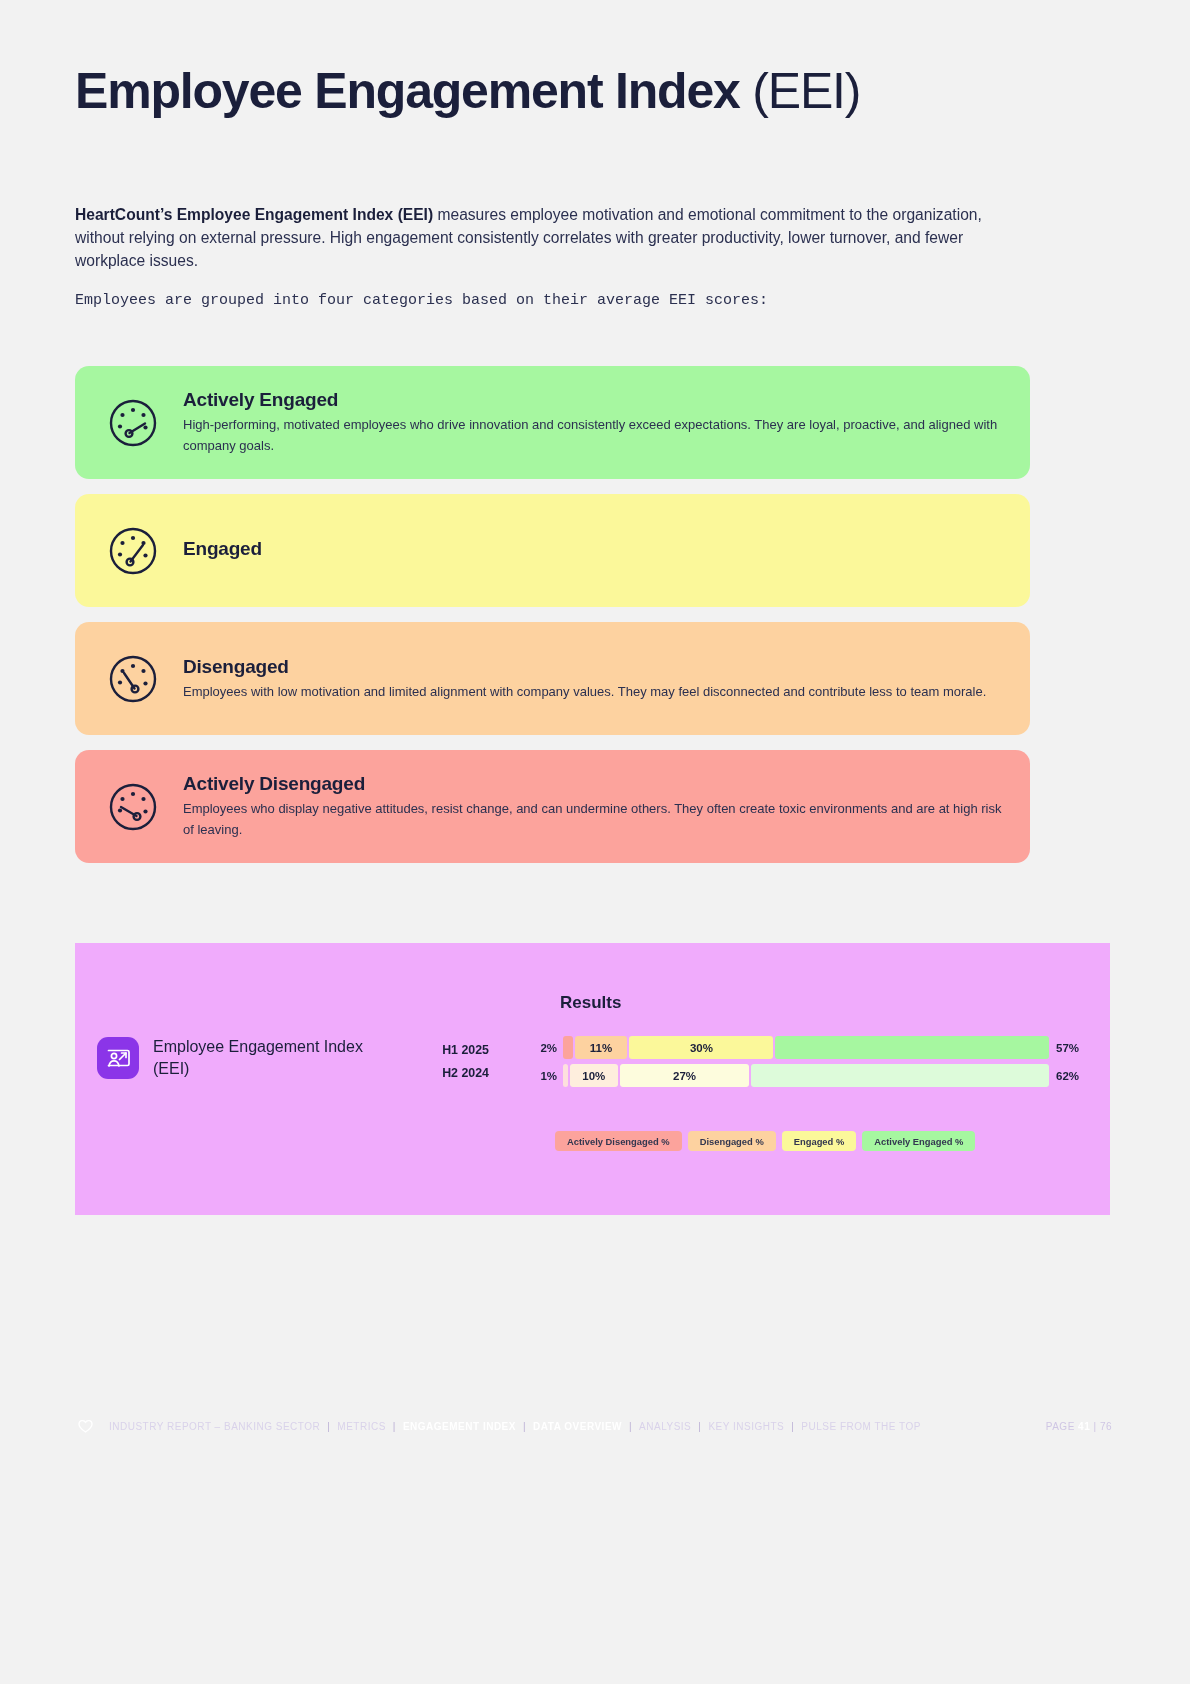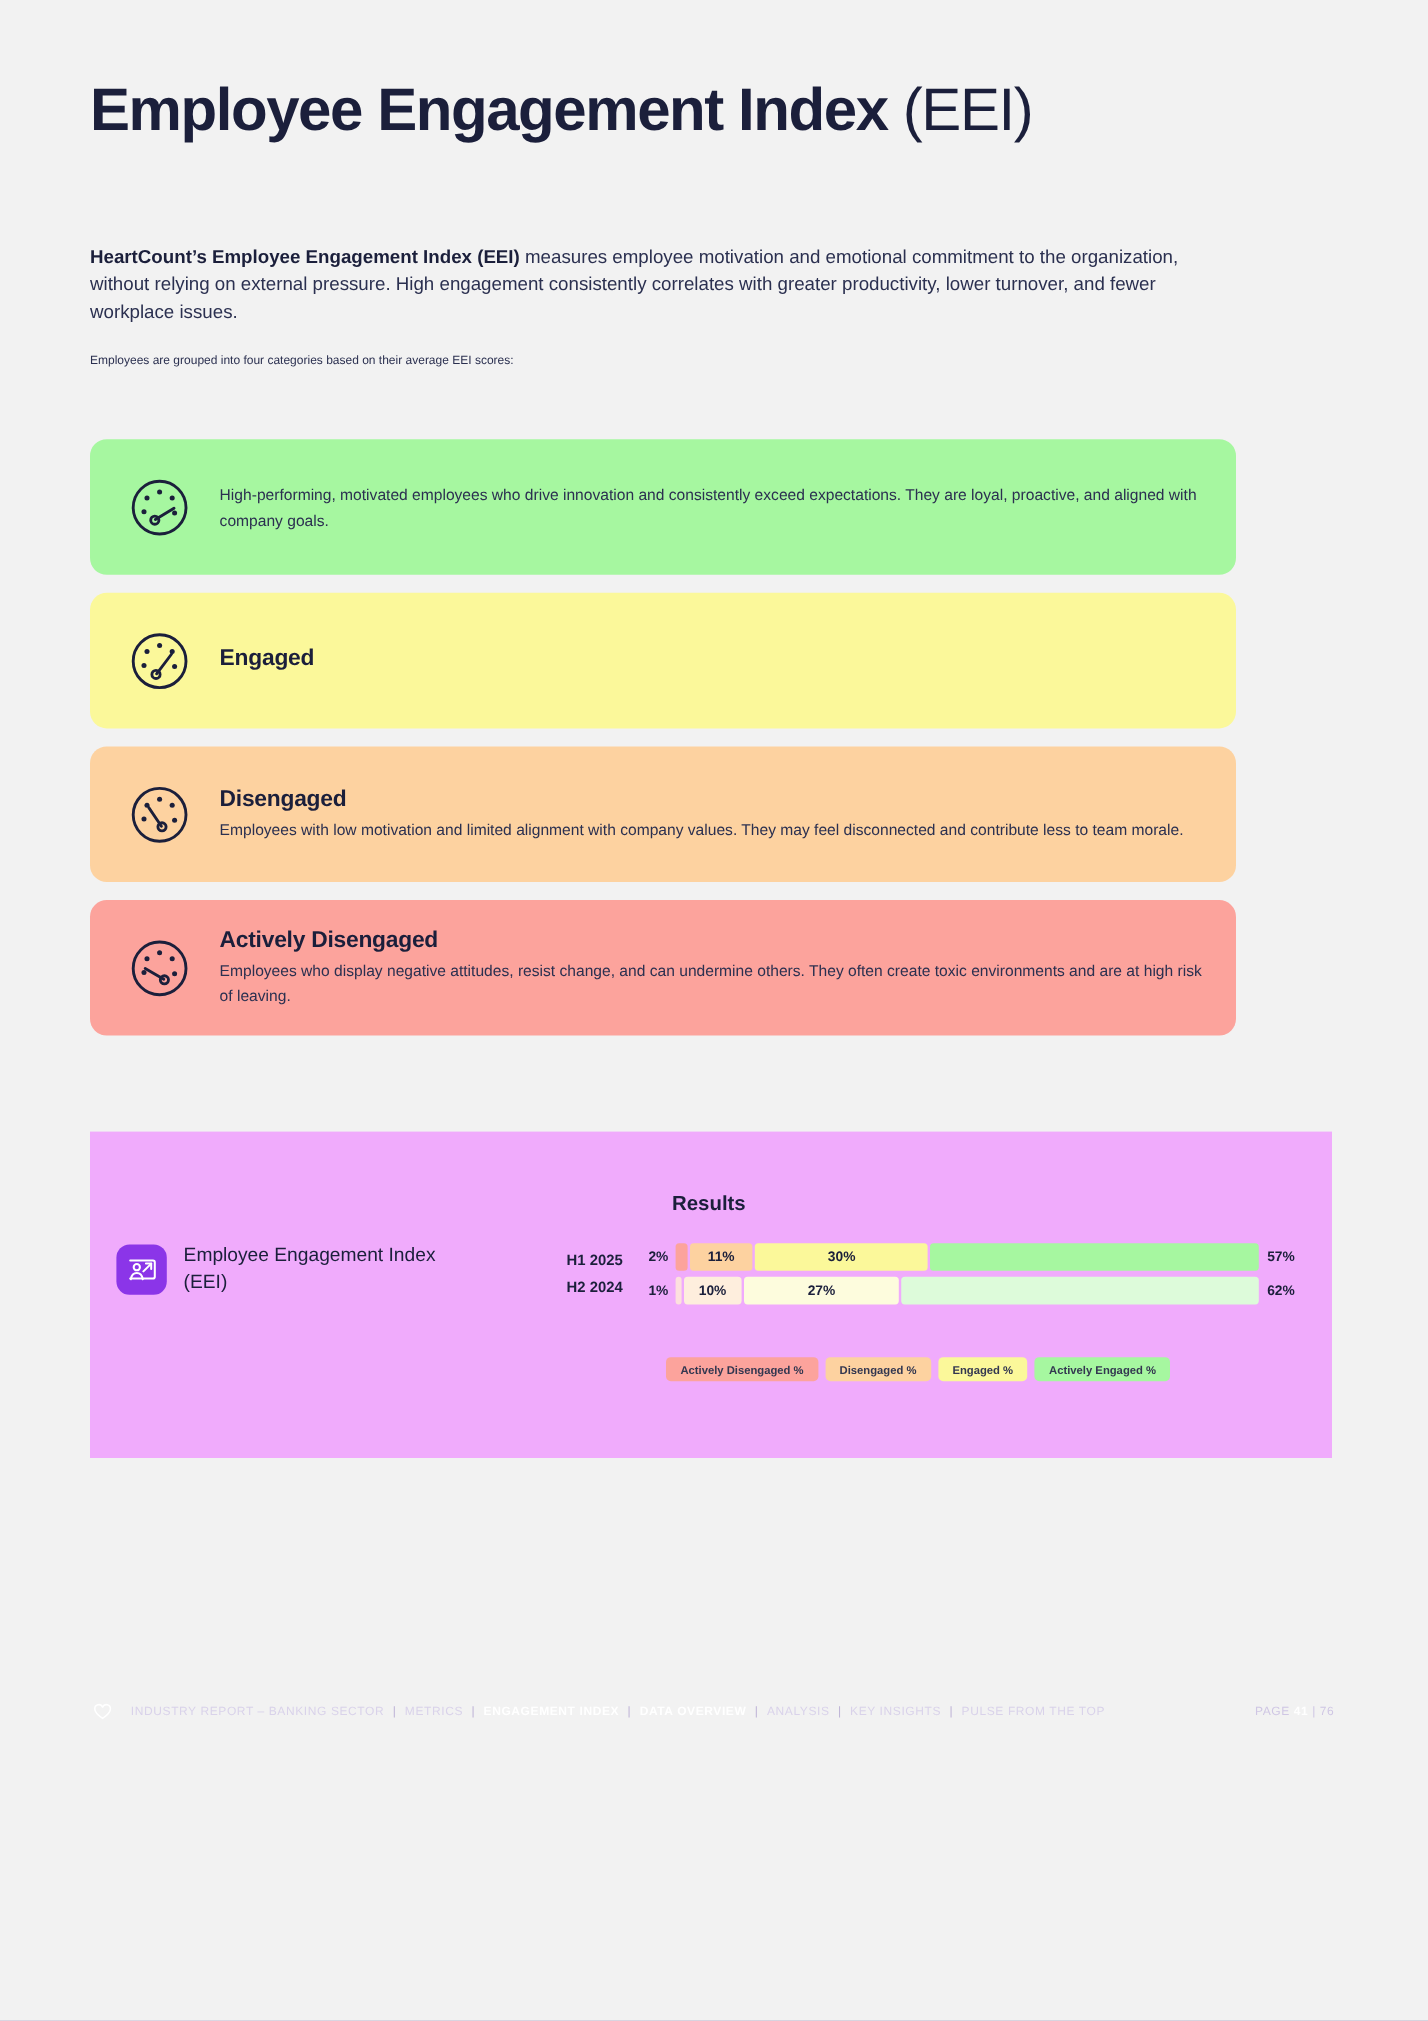--- a/index.html
+++ b/index.html
@@ -22,21 +22,21 @@
   .title-sub { font-weight: 300; color: #1b1f3b; }
 
   
   .intro {
     position: absolute; left: 75px; top: 203px; width: 945px;
     font-size: 15.6px; line-height: 23px; color: #2b3050;
   }
   .intro b { font-weight: 700; color: #1b1f3b; }
   .intro-2 {
     position: absolute; left: 75px; top: 289px; width: 945px;
-    font-size: 10px; line-height: 23px; color: #2b3050;
+    font-size: 15px; line-height: 23px; color: #2b3050; font-family: Liberation Mono, monospace;
   }
 
   
   .cards { position: absolute; left: 75px; top: 366px; width: 955px; }
   .card {
     position: relative;
     border-radius: 14px;
     margin-bottom: 15px;
     padding: 22px 26px 22px 108px;
     min-height: 113px;
@@ -75,21 +75,21 @@
   }
   .metric-icon {
     width: 42px; height: 42px; border-radius: 11px;
     background: #8b35e8; display: flex; align-items: center; justify-content: center;
     flex-shrink: 0;
   }
   .metric-label {
     font-size: 16px; line-height: 22px; color: #1b1f3b; max-width: 250px;
   }
   .periods {
-    position: absolute; left: 366px; top: 96px;
+    position: absolute; left: 336px; top: 96px;
     font-size: 12.4px; font-weight: 700; color: #1b1f3b; text-align: right;
     width: 78px; line-height: 23px;
   }
   .periods div { white-space: nowrap; }
 
   
   .chart { position: absolute; left: 455px; top: 93px; width: 560px; }
   .bar-row { display: flex; align-items: center; height: 23px; margin-bottom: 5px; }
   .bar-lead {
     width: 27px; text-align: right; margin-right: 6px;
@@ -197,20 +197,21 @@
           <circle cx="26" cy="26" r="22"></circle>
           <circle cx="26" cy="13" r="2.1" fill="#1b1f3b" stroke="none"></circle>
           <circle cx="15.5" cy="18" r="2.1" fill="#1b1f3b" stroke="none"></circle>
           <circle cx="36.5" cy="18" r="2.1" fill="#1b1f3b" stroke="none"></circle>
           <circle cx="13" cy="29.5" r="2.1" fill="#1b1f3b" stroke="none"></circle>
           <circle cx="38.5" cy="30.5" r="2.1" fill="#1b1f3b" stroke="none"></circle>
           <path d="M22.5 36 L38 26.5"></path>
           <circle cx="22" cy="36.5" r="3.4"></circle>
         </svg>
       </span>
+      <h3>Actively Engaged</h3>
       <p>High-performing, motivated employees who drive innovation and consistently exceed expectations. They are loyal, proactive, and aligned with company goals.</p>
     </div>
 
     <div class="card card-yellow">
       <span class="gauge">
         <svg viewBox="0 0 52 52" fill="none" stroke="#1b1f3b" stroke-width="2.4" stroke-linecap="round" stroke-linejoin="round">
           <circle cx="26" cy="26" r="22"></circle>
           <circle cx="26" cy="13" r="2.1" fill="#1b1f3b" stroke="none"></circle>
           <circle cx="15.5" cy="18" r="2.1" fill="#1b1f3b" stroke="none"></circle>
           <circle cx="36.5" cy="18" r="2.1" fill="#1b1f3b" stroke="none"></circle>

